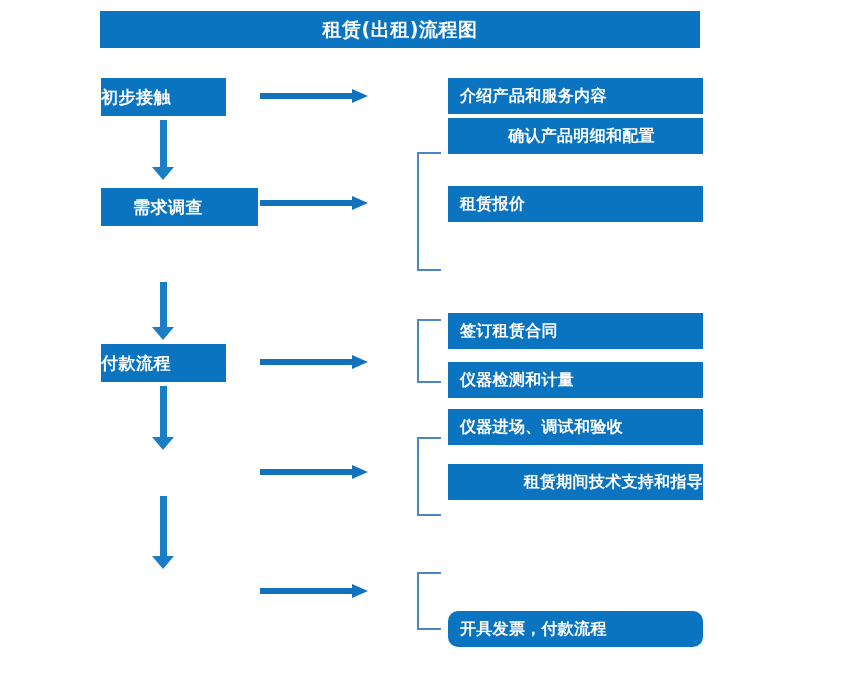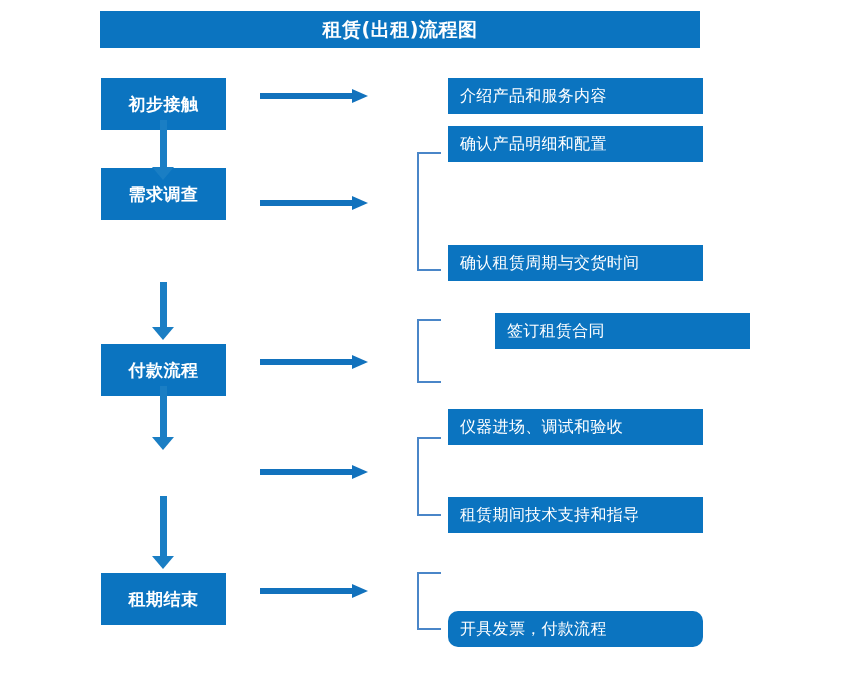--- a/index.html
+++ b/index.html
@@ -36,25 +36,25 @@
     font-weight: bold;
     letter-spacing: 0.5px;
     white-space: nowrap;
   }
 
   
   .stage-box {
     position: absolute;
     left: 101px;
     width: 125px;
-    height: 52px;
+    height: 38px;
     background: #0b74c0;
     display: flex;
     align-items: center;
-    justify-content: center;
+    justify-content: flex-start;
   }
   .stage-box .stage-label {
     color: #ffffff;
     font-size: 17px;
     font-weight: bold;
     white-space: nowrap;
     letter-spacing: 0.5px;
   }
 
   
@@ -63,21 +63,21 @@
     left: 448px;
     width: 255px;
     height: 36px;
     background: #0b74c0;
     display: flex;
     align-items: center;
   }
   .detail-box .detail-label {
     color: #ffffff;
     font-size: 16px;
-    font-weight: normal;
+    font-weight: bold;
     white-space: nowrap;
     padding-left: 12px;
     letter-spacing: 0.3px;
   }
 
   
   .v-arrow {
     position: absolute;
     width: 22px;
   }
@@ -139,32 +139,29 @@
 <div id="canvas">
 
   <div class="title-bar">
     <span class="title-text">租赁(出租)流程图</span>
   </div>
 
   <div class="stage-box" style="top:78px;">
     <span class="stage-label">初步接触</span>
   </div>
 
-  <div class="stage-box" style="top:168px;">
+  <div class="stage-box" style="top:188px;padding-left:32px;">
     <span class="stage-label">需求调查</span>
   </div>
 
   <div class="stage-box" style="top:344px;">
     <span class="stage-label">付款流程</span>
   </div>
 
 
-  <div class="stage-box" style="top:573px;">
-    <span class="stage-label">租期结束</span>
-  </div>
 
   <div class="v-arrow" style="left:152px; top:120px; height:60px;">
     <div class="stem" style="height:47px;"></div>
     <div class="head" style="top:47px;"></div>
   </div>
 
   <div class="v-arrow" style="left:152px; top:282px; height:58px;">
     <div class="stem" style="height:45px;"></div>
     <div class="head" style="top:45px;"></div>
   </div>
@@ -206,39 +203,42 @@
 
   <div class="bracket" style="top:152px; height:115px;"></div>
   <div class="bracket" style="top:319px; height:60px;"></div>
   <div class="bracket" style="top:437px; height:75px;"></div>
   <div class="bracket" style="top:572px; height:54px;"></div>
 
   <div class="detail-box" style="top:78px;">
     <span class="detail-label">介绍产品和服务内容</span>
   </div>
 
-  <div class="detail-box" style="top:126px;">
+  <div class="detail-box" style="top:118px;justify-content:center;">
     <span class="detail-label">确认产品明细和配置</span>
   </div>
 
-
-  <div class="detail-box" style="top:245px;">
-    <span class="detail-label">确认租赁周期与交货时间</span>
-  </div>
-
-  <div class="detail-box" style="top:313px;margin-left:47px;">
+  <div class="detail-box" style="top:186px;">
+    <span class="detail-label">租赁报价</span>
+  </div>
+
+
+  <div class="detail-box" style="top:313px;">
     <span class="detail-label">签订租赁合同</span>
   </div>
 
+  <div class="detail-box" style="top:362px;">
+    <span class="detail-label">仪器检测和计量</span>
+  </div>
 
   <div class="detail-box" style="top:409px;">
     <span class="detail-label">仪器进场、调试和验收</span>
   </div>
 
-  <div class="detail-box" style="top:497px;">
+  <div class="detail-box" style="top:464px;justify-content:flex-end;">
     <span class="detail-label">租赁期间技术支持和指导</span>
   </div>
 
 
   <div class="detail-box" style="top:611px;border-radius:10px;">
     <span class="detail-label">开具发票，付款流程</span>
   </div>
 
 </div>
 

